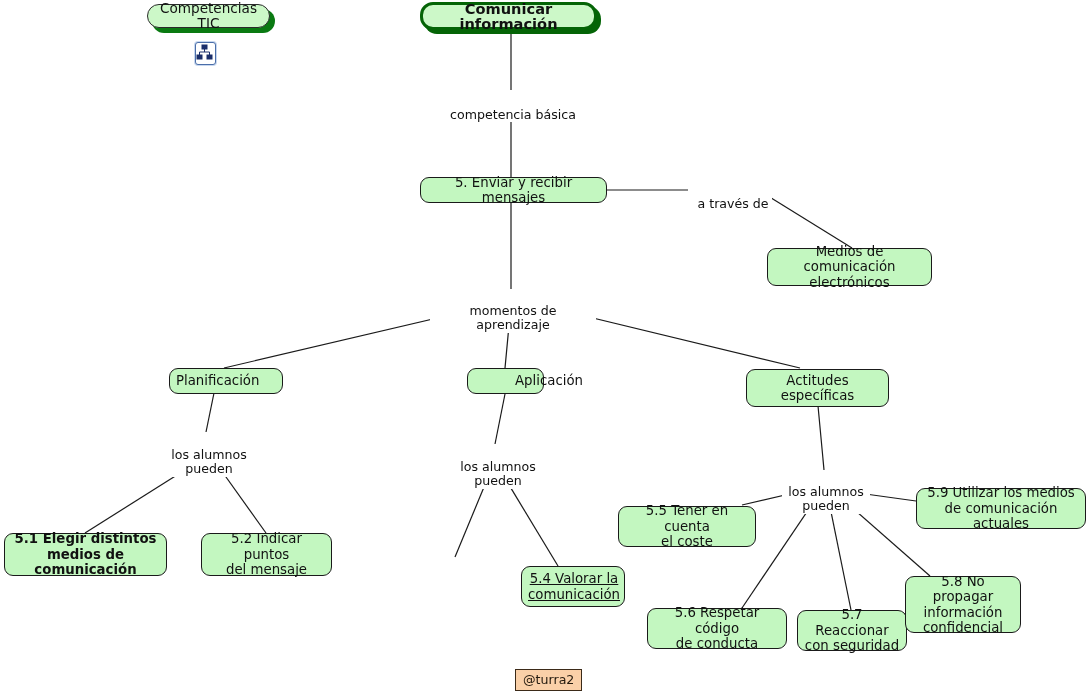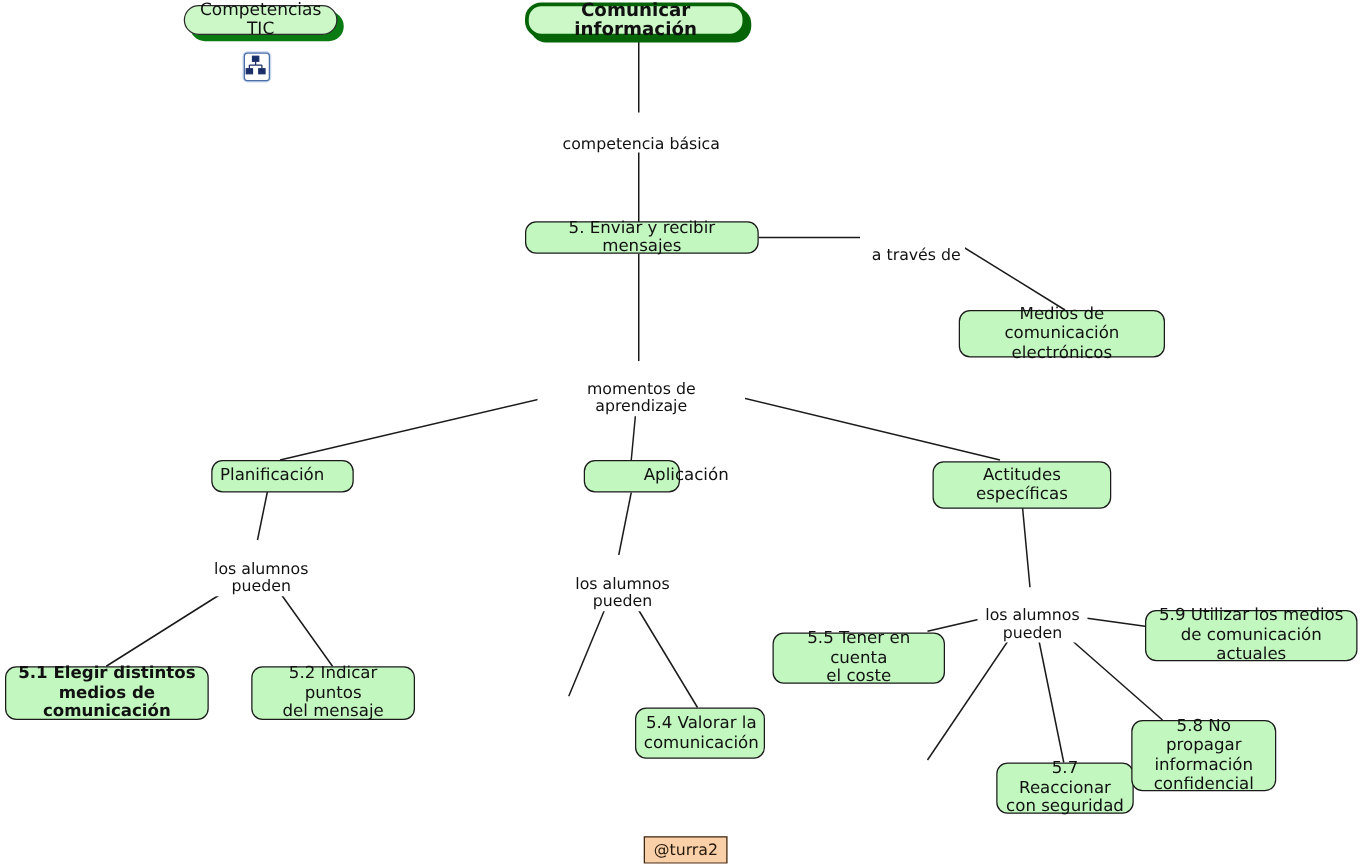--- a/index.html
+++ b/index.html
@@ -198,30 +198,34 @@
     <span>5.1 Elegir distintos
 medios de comunicación</span>
   </div>
 
   <div class="node" style="left:201px;top:533px;width:131px;height:43px;">
     <span>5.2 Indicar puntos
 del mensaje</span>
   </div>
 
 
-  <div class="node" style="left:508px;top:566px;width:104px;height:41px;">
+  <div class="node" style="left:521px;top:566px;width:104px;height:41px;text-decoration:underline;">
     <span>5.4 Valorar la
 comunicación</span>
   </div>
 
   <div class="node" style="left:618px;top:506px;width:138px;height:41px;">
     <span>5.5 Tener en cuenta
 el coste</span>
   </div>
 
+  <div class="node" style="left:647px;top:608px;width:140px;height:41px;">
+    <span>5.6 Respetar código
+de conducta</span>
+  </div>
 
   <div class="node" style="left:797px;top:610px;width:110px;height:41px;">
     <span>5.7 Reaccionar
 con seguridad</span>
   </div>
 
   <div class="node" style="left:905px;top:576px;width:116px;height:57px;">
     <span>5.8 No propagar
 información
 confidencial</span>

